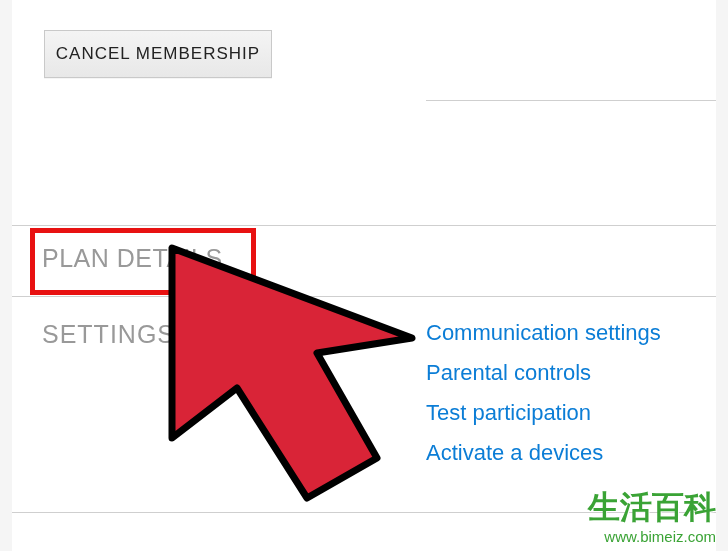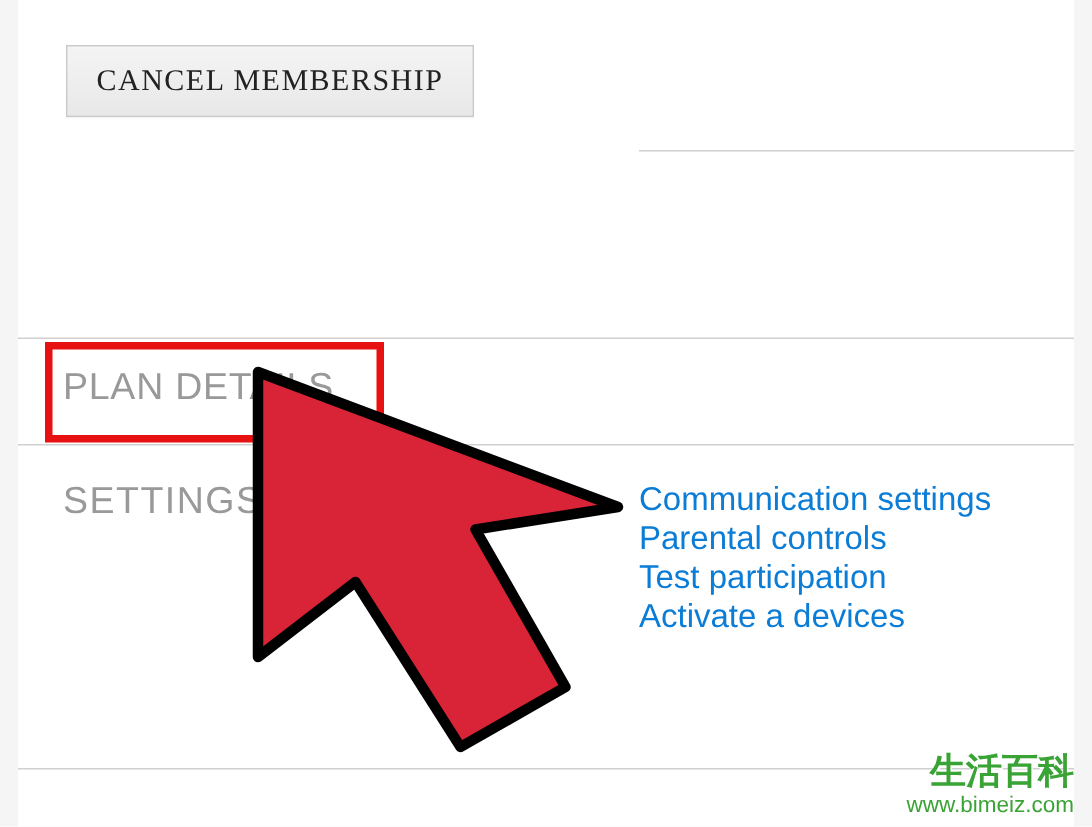--- a/index.html
+++ b/index.html
@@ -15,29 +15,29 @@
       background: #fff;
       margin: 0 12px;
       width: 704px;
       height: 100%;
       position: relative;
     }
     .cancel-btn {
       position: absolute;
       top: 30px;
       left: 32px;
-      width: 272px;
+      width: 228px;
       height: 48px;
       background: linear-gradient(#f4f4f4, #e8e8e8);
       border: 1px solid #c9c9c9;
-      font-size: 20px;
+      font-size: 17px;
       letter-spacing: 1px;
       color: #222;
       cursor: pointer;
-      font-family: Liberation Serif, serif;
+      font-family: Liberation Sans, sans-serif;
       box-shadow: 0 1px 0 rgba(0,0,0,.04);
     }
     .password-row {
       position: absolute;
       top: 22px;
       left: 414px;
       font-size: 22px;
       color: #9a9a9a;
     }
     .password-row .mask { color: #9a9a9a; }
@@ -78,20 +78,21 @@
       font-size: 22px;
       font-weight: bold;
       color: #222;
     }
     .settings-links {
       position: absolute;
       top: 320px;
       left: 414px;
       display: flex;
       flex-direction: column;
+      gap: 14px;
     }
     .settings-links a {
       color: #0b7dd6;
       font-size: 22px;
       text-decoration: none;
       cursor: pointer;
     }
     .cursor-svg {
       position: absolute;
       top: 228px;
@@ -101,21 +102,21 @@
       pointer-events: none;
     }
     .watermark {
       position: absolute;
       right: 12px;
       bottom: 6px;
       text-align: right;
       font-family: Arial, sans-serif;
     }
     .watermark .line1 {
-      font-size: 24px;
+      font-size: 32px;
       font-weight: bold;
       color: #3aa335;
       text-shadow: 1px 1px 0 #fff;
       margin-top: 28px;
     }
     .watermark .line2 {
       font-size: 15px;
       color: #3aa335;
       margin-top: -2px;
       text-align: right;

